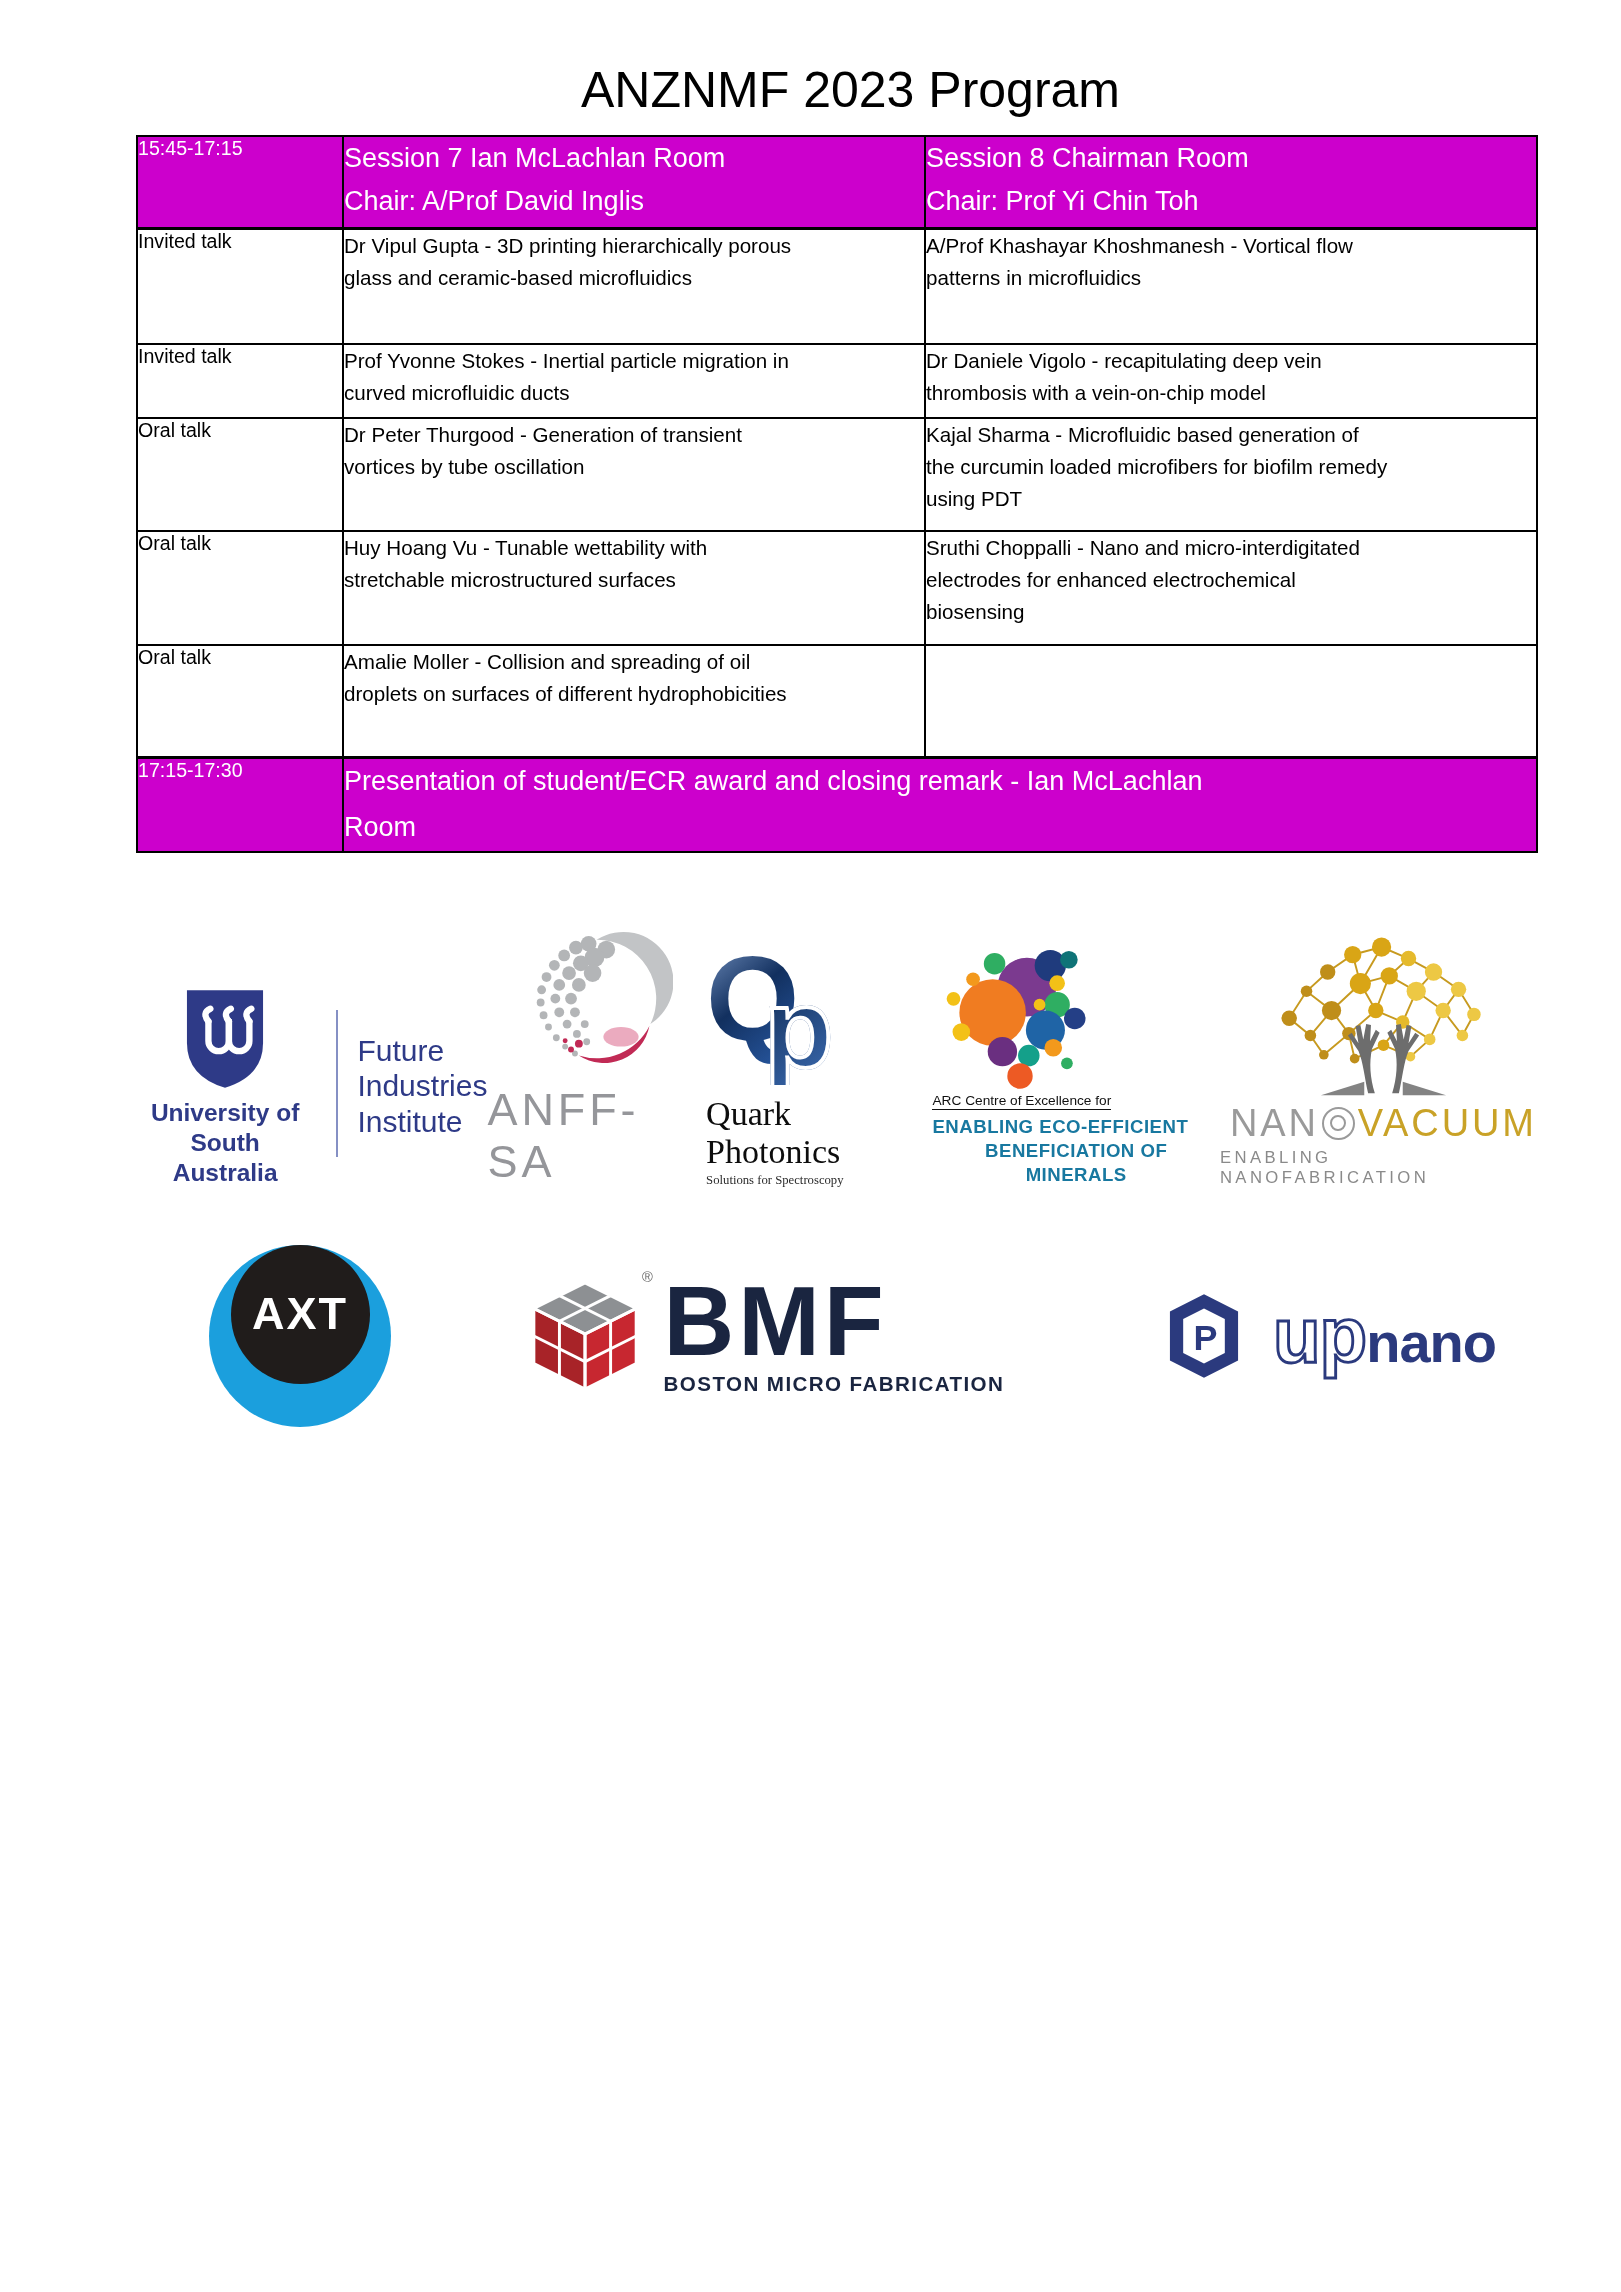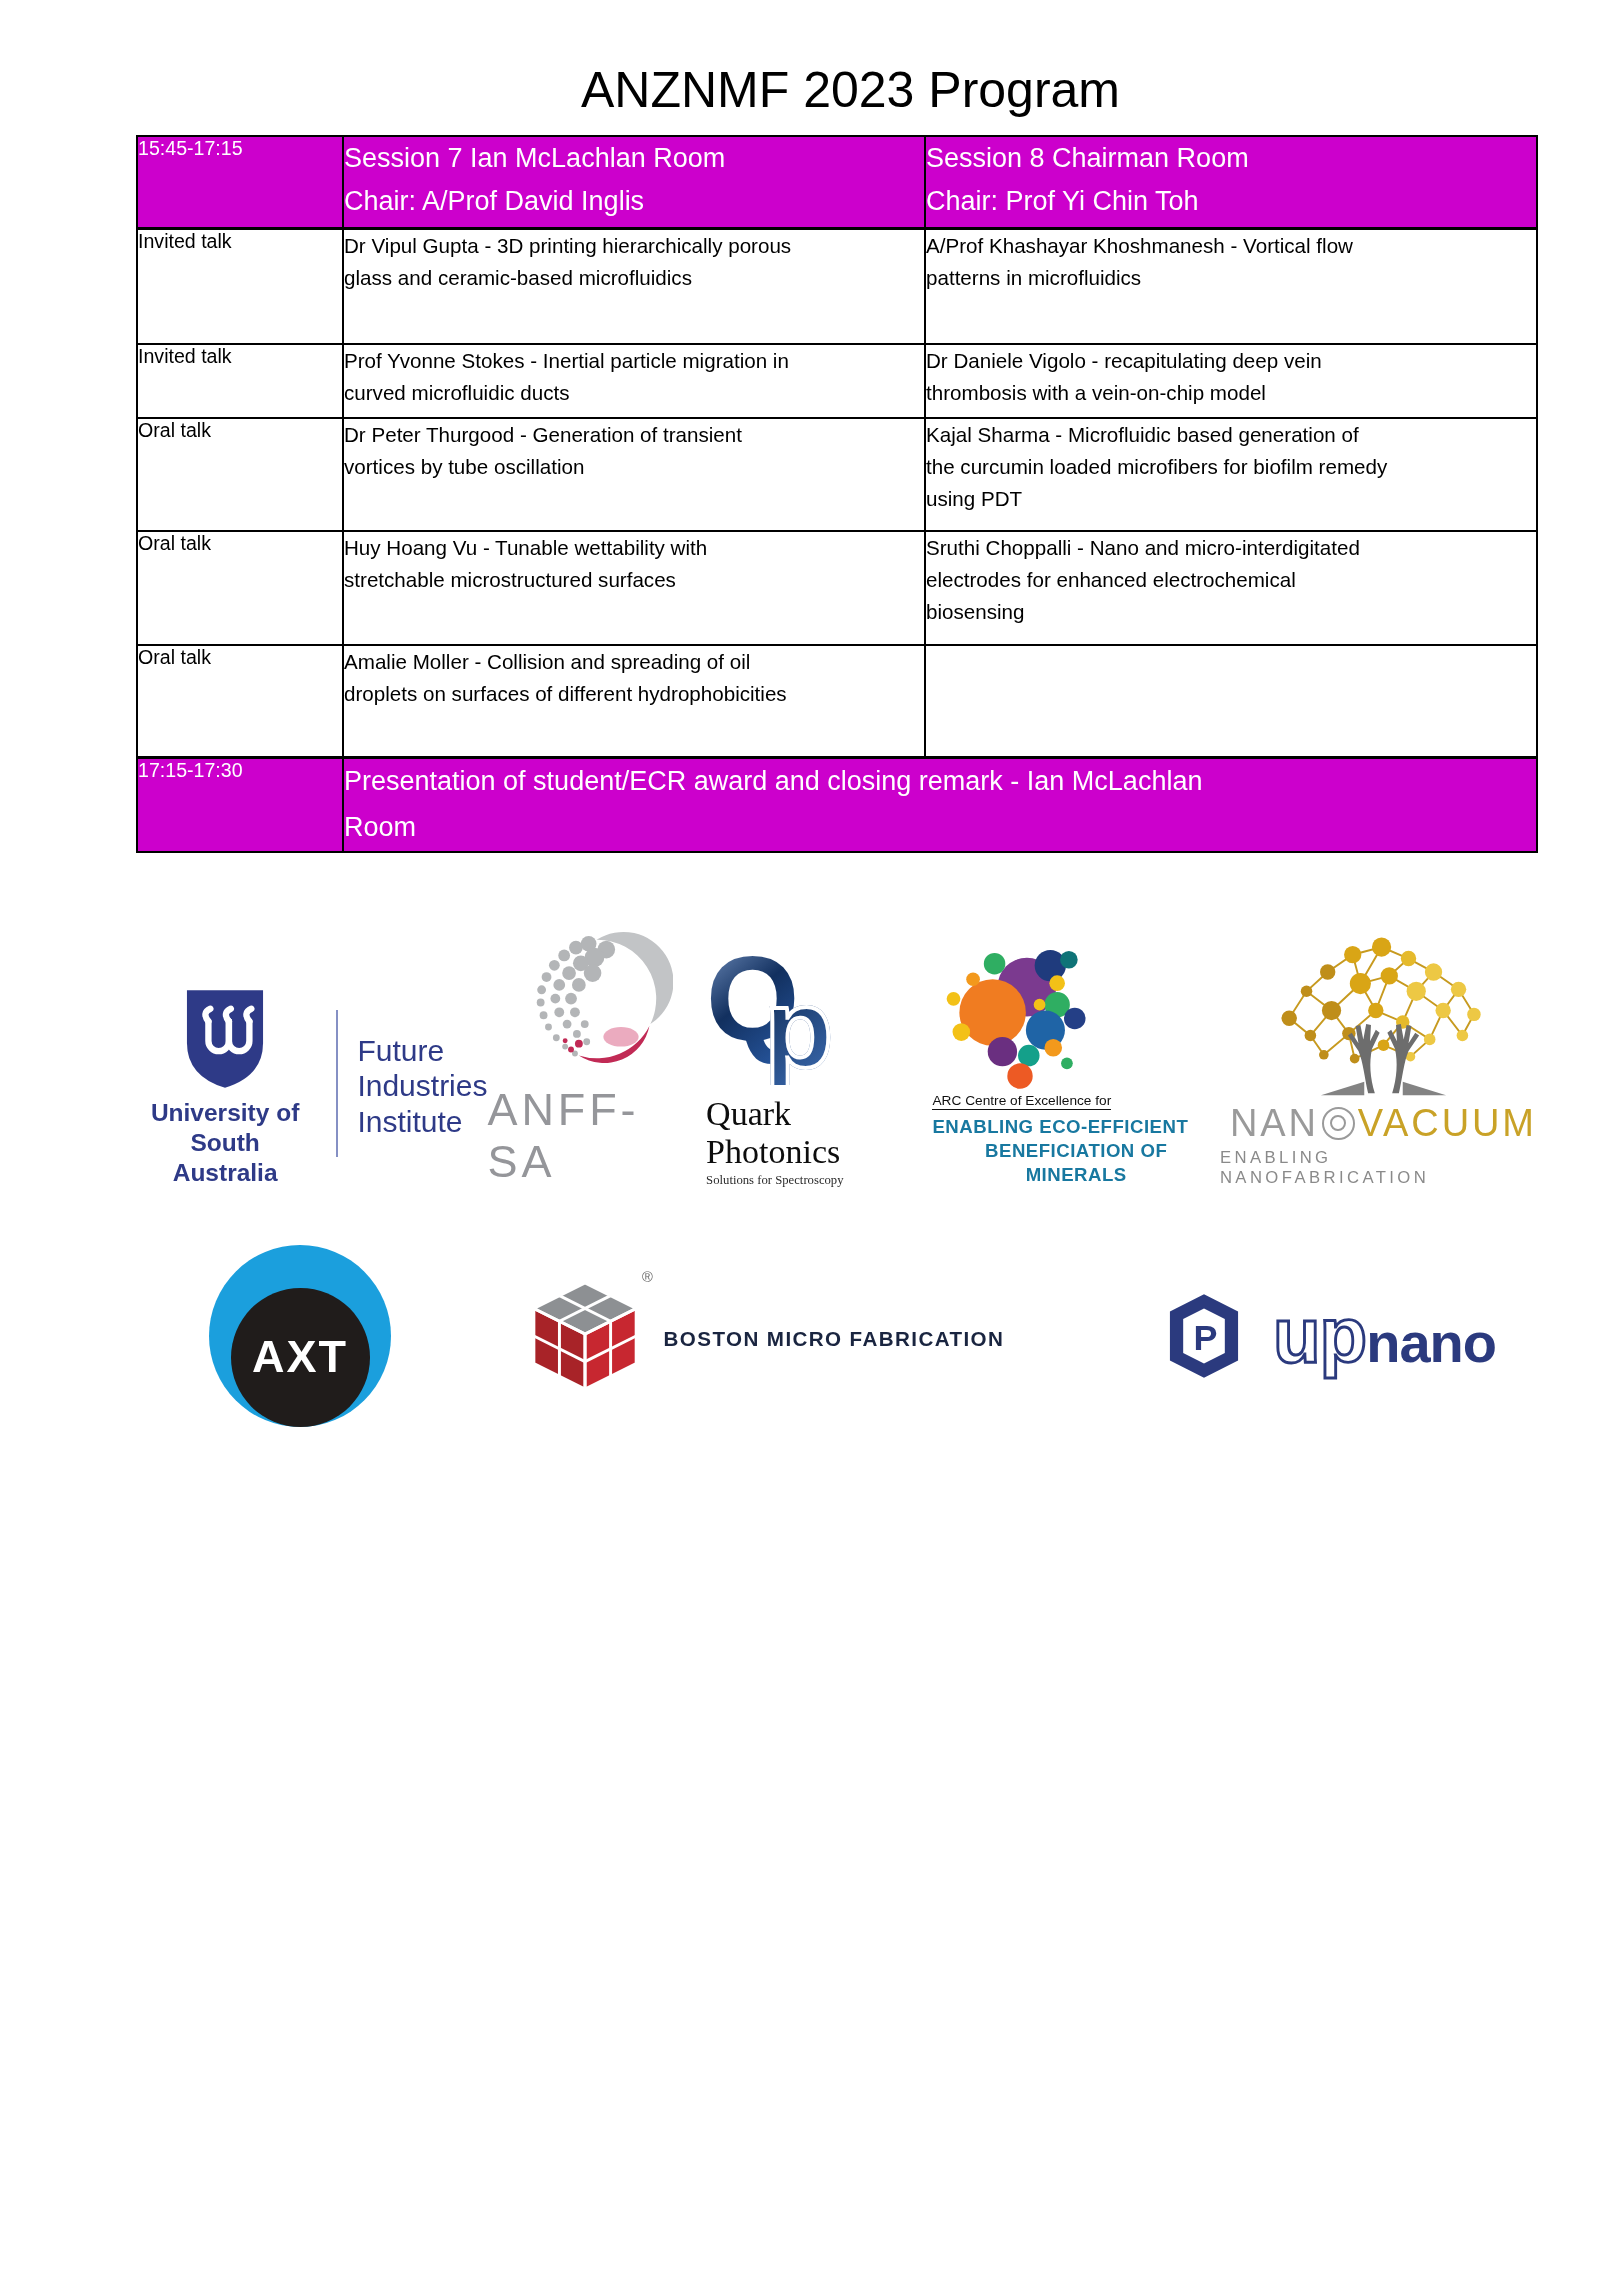--- a/index.html
+++ b/index.html
@@ -62,21 +62,21 @@
   
   .nanovac{display:flex;flex-direction:column;align-items:center;}
   .nv-name{display:flex;align-items:center;margin-top:2px;}
   .nv-nan{font-size:38px;letter-spacing:2.9px;color:#9a9a9a;}
   .nv-o{width:29px;height:29px;border:2.9px solid #9a9a9a;border-radius:50%;display:inline-flex;align-items:center;justify-content:center;margin:0 2.9px;}
   .nv-o-inner{width:11.8px;height:11.8px;border:2.9px solid #9a9a9a;border-radius:50%;}
   .nv-vac{font-size:38px;letter-spacing:2.9px;color:#c9a227;}
   .nv-tagline{font-size:16.7px;letter-spacing:3.4px;color:#8a8a8a;margin-top:2.9px;}
 
   
-  .axt{width:182px;height:182px;border-radius:50%;background:#1b9fdd;display:flex;align-items:flex-end;justify-content:center;}
+  .axt{width:182px;height:182px;border-radius:50%;background:#1b9fdd;display:flex;align-items:flex-start;justify-content:center;}
   .axt-inner{width:139px;height:139px;border-radius:50%;background:#201c1b;display:flex;align-items:center;justify-content:center;}
   .axt-label{color:#fff;font-size:45px;font-weight:700;letter-spacing:2px;}
 
   
   .bmf{display:flex;align-items:center;margin-left:135px;position:relative;}
   .bmf-reg{position:absolute;left:116px;top:-5.9px;font-size:14.7px;color:#6b6b6b;}
   .bmf-text{margin-left:17.6px;display:flex;flex-direction:column;}
   .bmf-name{font-size:98px;line-height:0.92;font-weight:700;letter-spacing:3.9px;color:#1a2540;}
   .bmf-sub{font-size:20.6px;font-weight:700;letter-spacing:1.4px;color:#1a2540;margin-top:5.9px;}
 
@@ -346,20 +346,21 @@
           <line x1="8" y1="62" x2="60" y2="88"></line>
           <line x1="86" y1="47" x2="86" y2="103"></line>
           <line x1="60" y1="88" x2="112" y2="62"></line>
           <polygon points="60,8 112,34 60,60 8,34"></polygon>
           <polygon points="8,34 60,60 60,116 8,90"></polygon>
           <polygon points="60,60 112,34 112,90 60,116"></polygon>
         </g>
       </svg>
       <span class="bmf-reg">®</span>
       <div class="bmf-text">
+        <span class="bmf-name">BMF</span>
         <span class="bmf-sub">BOSTON MICRO FABRICATION</span>
       </div>
     </div>
 
     <div class="upnano">
       <svg width="106" height="110" viewBox="0 0 112 112">
         <path fill-rule="evenodd" fill="#2b3a7e" d="M20,30 L56,12 L92,30 L92,82 L56,100 L20,82 Z M34,38 L56,27 L78,38 L78,74 L56,85 L34,74 Z"></path>
         <text x="45" y="71" font-family="Liberation Sans, sans-serif" font-size="38" font-weight="bold" fill="#2b3a7e">P</text>
       </svg>
       <div class="upnano-text">

